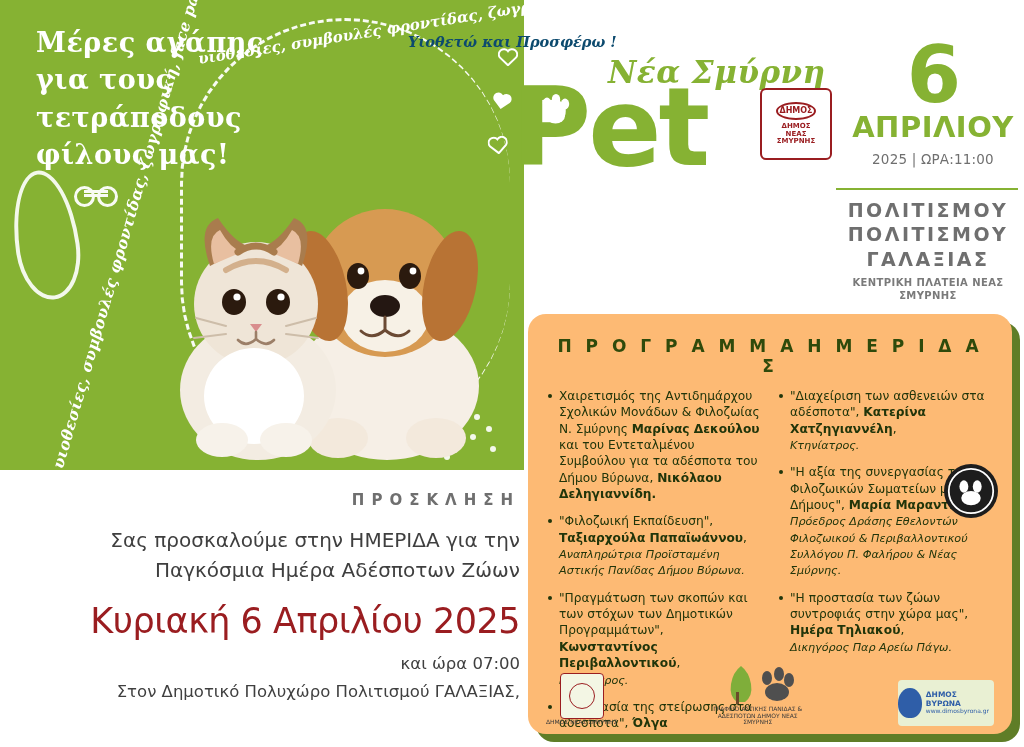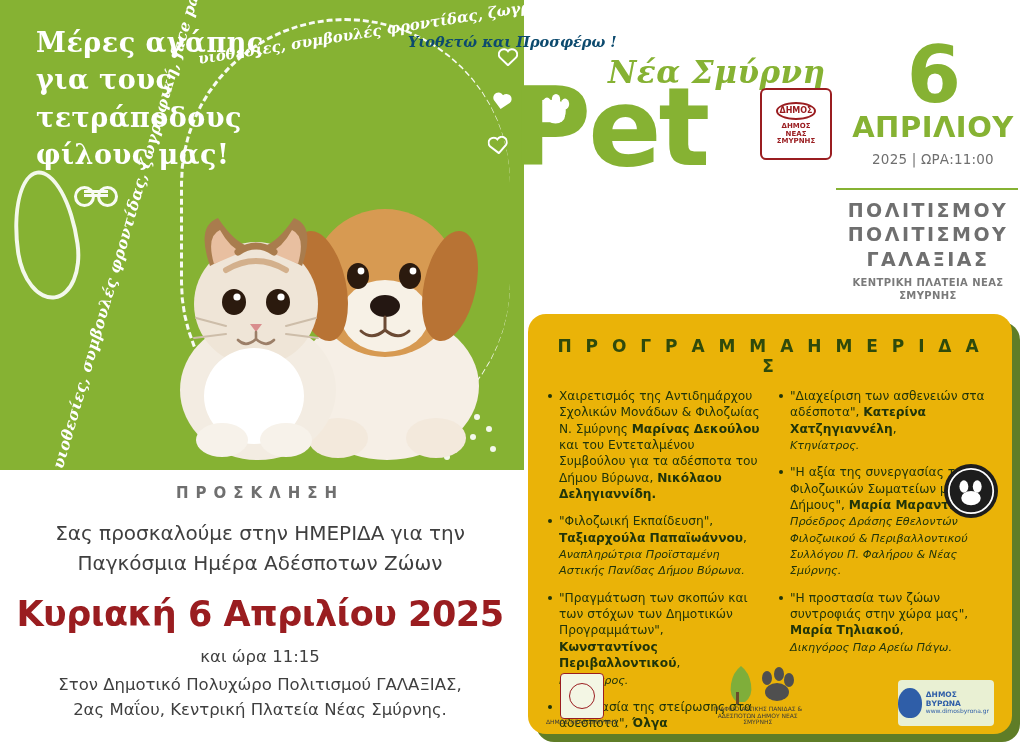--- a/index.html
+++ b/index.html
@@ -247,39 +247,39 @@
     letter-spacing: .4px;
     font-weight: 700;
     color: #7a7a7a;
   }
 
   
   .invite {
     position: absolute;
     left: 0; top: 470px;
     width: 520px; height: 277px;
-    text-align: center;
+    text-align: right;
     color: #3f3f3f;
-    padding-top: 14px;
+    padding-top: 21px;
   }
   .invite .kicker {
     font-size: 15px;
     letter-spacing: 7px;
     color: #6f6f6f;
     font-weight: 700;
     margin-bottom: 16px;
   }
   .invite .line {
     font-size: 20px;
     line-height: 1.5;
     color: #3f3f3f;
   }
   .invite .big {
     font-family: "DejaVu Sans", sans-serif;
-    font-weight: 700;
+    font-weight: 400;
     font-size: 35px;
     color: #9a1d20;
     margin-top: 16px;
     letter-spacing: -.5px;
   }
   .invite .small {
     font-size: 16.5px;
     line-height: 1.55;
     color: #3f3f3f;
     margin-top: 10px;
@@ -290,21 +290,21 @@
     position: absolute;
     left: 536px; top: 322px;
     width: 484px; height: 420px;
     background: #5f7d27;
     border-radius: 18px;
   }
   .card {
     position: absolute;
     left: 528px; top: 314px;
     width: 484px; height: 420px;
-    background: #eab308;
+    background: #fdba74;
     border-radius: 18px;
     padding: 16px 18px 10px 18px;
     overflow: hidden;
   }
   .card h2 {
     margin: 6px 0 12px 0;
     text-align: center;
     font-size: 17px;
     letter-spacing: 4px;
     color: #2f4a0b;
@@ -510,39 +510,38 @@
     <div>ΠΟΛΙΤΙΣΜΟΥ</div>
     <div>ΓΑΛΑΞΙΑΣ</div>
     <div class="venue-sub">ΚΕΝΤΡΙΚΗ ΠΛΑΤΕΙΑ ΝΕΑΣ ΣΜΥΡΝΗΣ</div>
   </div>
 
   <div class="invite">
     <div class="kicker">ΠΡΟΣΚΛΗΣΗ</div>
     <div class="line">Σας προσκαλούμε στην ΗΜΕΡΙΔΑ για την</div>
     <div class="line">Παγκόσμια Ημέρα Αδέσποτων Ζώων</div>
     <div class="big">Κυριακή 6 Απριλίου 2025</div>
-    <div class="small">και ώρα 11:15</div>
+    <div class="small">και ώρα 07:00</div>
     <div class="small" style="margin-top:2px">Στον Δημοτικό Πολυχώρο Πολιτισμού ΓΑΛΑΞΙΑΣ,</div>
-    <div class="small" style="margin-top:0">2ας Μαΐου, Κεντρική Πλατεία Νέας Σμύρνης.</div>
   </div>
 
   <div class="card-shadow"></div>
   <div class="card">
     <h2>Π Ρ Ο Γ Ρ Α Μ Μ Α   Η Μ Ε Ρ Ι Δ Α Σ</h2>
     <div class="cols">
       <div class="col" id="col-left">
           <div class="item">Χαιρετισμός της Αντιδημάρχου Σχολικών Μονάδων &amp; Φιλοζωίας Ν. Σμύρνης <b>Μαρίνας Δεκούλου</b> και του Εντεταλμένου Συμβούλου για τα αδέσποτα του Δήμου Βύρωνα, <b>Νικόλαου Δεληγιαννίδη.</b></div>
           <div class="item">"Φιλοζωική Εκπαίδευση", <b>Ταξιαρχούλα Παπαϊωάννου</b>,<br><i>Αναπληρώτρια Προϊσταμένη Αστικής Πανίδας Δήμου Βύρωνα.</i></div>
           <div class="item">"Πραγμάτωση των σκοπών και των στόχων των Δημοτικών Προγραμμάτων", <b>Κωνσταντίνος Περιβαλλοντικού</b>,<br><i>Κτηνίατρος.</i></div>
           <div class="item">"Η σημασία της στείρωσης στα αδέσποτα", <b>Όλγα Κουρκουλιώτη</b>,<br></div>
         </div>
       <div class="col" id="col-right">
           <div class="item">"Διαχείριση των ασθενειών στα αδέσποτα", <b>Κατερίνα Χατζηγιαννέλη</b>,<br><i>Κτηνίατρος.</i></div>
           <div class="item">"Η αξία της συνεργασίας των Φιλοζωικών Σωματείων με τους Δήμους", <b>Μαρία Μαραντίδου</b>,<br><i>Πρόεδρος Δράσης Εθελοντών Φιλοζωικού &amp; Περιβαλλοντικού Συλλόγου Π. Φαλήρου &amp; Νέας Σμύρνης.</i></div>
-          <div class="item">"Η προστασία των ζώων συντροφιάς στην χώρα μας", <b>Μαρία Τηλιακού</b>,<br><i>Δικηγόρος Παρ Αρείω Πάγω.</i></div>
+          <div class="item">"Η προστασία των ζώων συντροφιάς στην χώρα μας", <b>Ημέρα Τηλιακού</b>,<br><i>Δικηγόρος Παρ Αρείω Πάγω.</i></div>
         </div>
     </div>
 
     <div class="pet-badge">
       <svg viewBox="0 0 54 54" width="48" height="48">
         <circle cx="27" cy="27" r="25" fill="#1d1d1d" stroke="#ffffff" stroke-width="2"></circle>
         <ellipse cx="19" cy="22" rx="5" ry="7" fill="#ffffff"></ellipse>
         <ellipse cx="34" cy="22" rx="5" ry="7" fill="#ffffff"></ellipse>
         <ellipse cx="27" cy="35" rx="11" ry="8" fill="#ffffff"></ellipse>
       </svg>

